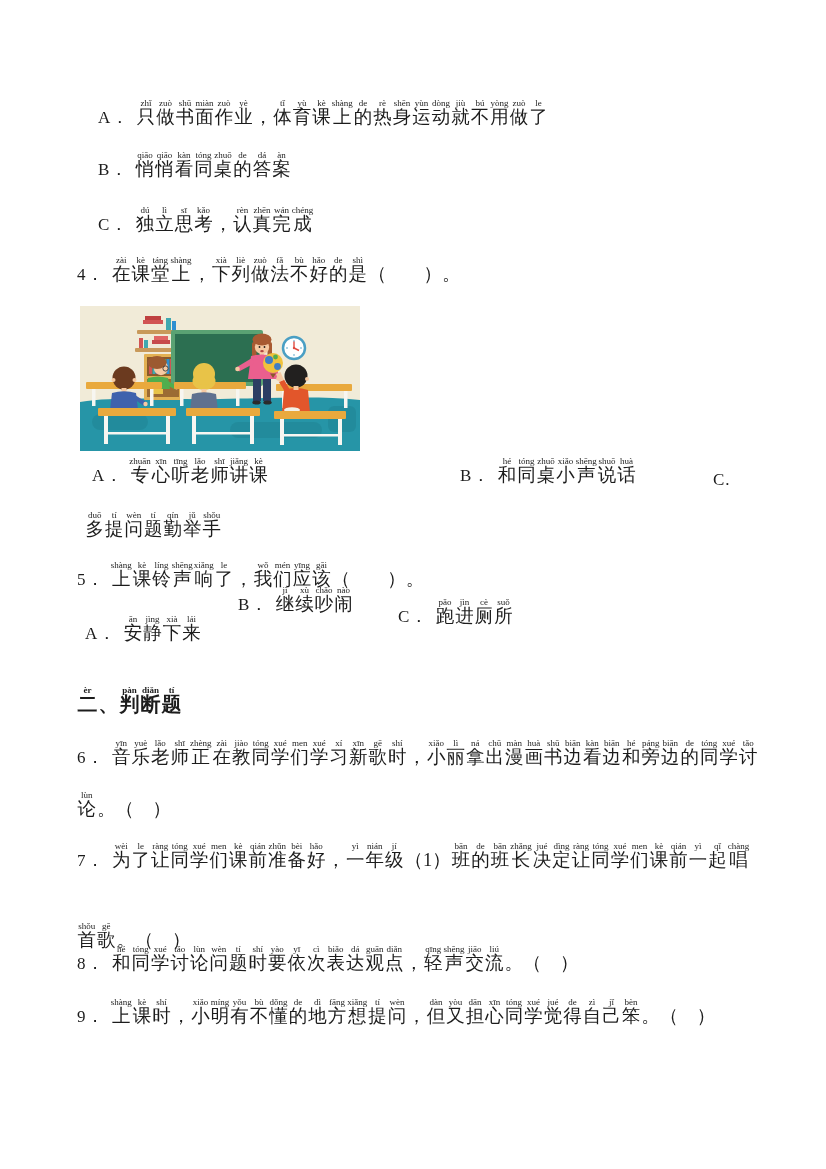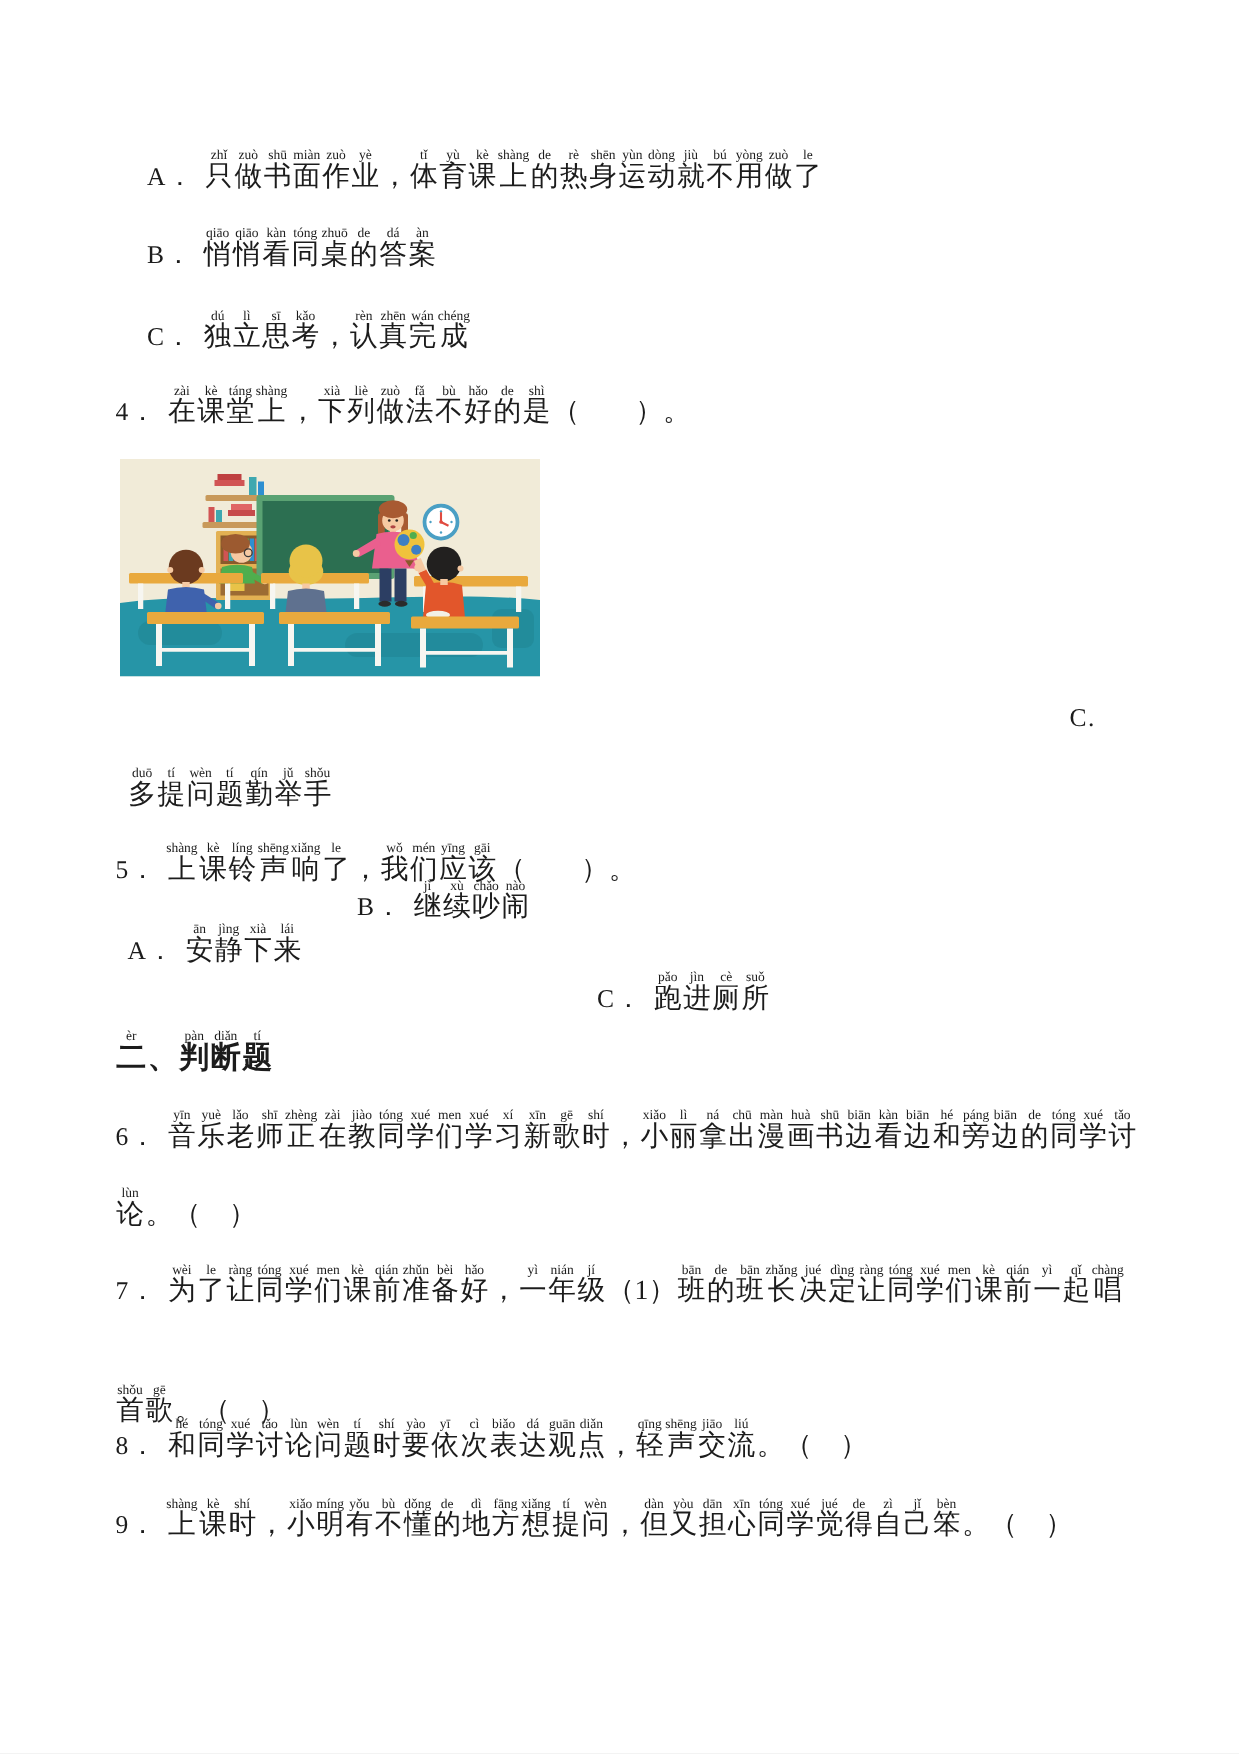--- a/index.html
+++ b/index.html
@@ -8,21 +8,21 @@
     overflow:hidden;font-family:"Liberation Serif","DejaVu Serif",serif;color:#1c1c1c;
     margin:0 auto;
   }
   .line{position:absolute;white-space:nowrap;font-size:18.5px;line-height:1;}
   .line .num{font-size:17px;margin-right:7px;letter-spacing:1px;}
   ruby{ruby-align:center;ruby-position:over;margin:0 0.5px;}
   rt{font-size:9px;font-family:"Liberation Serif","DejaVu Serif",serif;
      letter-spacing:0;text-align:center;color:#1c1c1c;font-weight:normal;}
   .label-only{padding-top:13px;}
   .section-line{font-family:"Liberation Sans","DejaVu Sans",sans-serif;font-weight:bold;font-size:20px;}
-  .section-line rt{font-size:9px;font-weight:normal;font-family:"Liberation Serif","DejaVu Serif",serif;}
+  .section-line rt{font-size:9px;font-weight:bold;font-family:"Liberation Serif","DejaVu Serif",serif;}
   .illustration{position:absolute;left:80px;top:306px;width:280px;height:145px;}
   
   .f-wall{fill:var(--c-wall)} .f-floor{fill:var(--c-floor)} .f-floor_shadow{fill:var(--c-floor_shadow)}
   .f-board{fill:var(--c-board)} .f-board_frame{fill:var(--c-board_frame)}
   .f-desk{fill:var(--c-desk)} .f-desk_leg{fill:var(--c-desk_leg)}
   .f-shelf_wood{fill:var(--c-shelf_wood)} .f-bookcase{fill:var(--c-bookcase)} .f-bookcase_inner{fill:var(--c-bookcase_inner)}
   .f-teacher_top{fill:var(--c-teacher_top)} .f-teacher_pants{fill:var(--c-teacher_pants)} .f-teacher_hair{fill:var(--c-teacher_hair)}
   .f-skin{fill:var(--c-skin)}
   .f-clock_face{fill:var(--c-clock_face)} .s-clock_rim{stroke:var(--c-clock_rim)} .s-clock_hand{stroke:var(--c-clock_hand)}
   .f-s1hair{fill:var(--c-student1_hair)} .f-s1shirt{fill:var(--c-student1_shirt)}
@@ -179,27 +179,29 @@
       <rect x="112" y="110" width="4" height="28" class="f-desk_leg"></rect>
       <rect x="170" y="110" width="4" height="28" class="f-desk_leg"></rect>
       <rect x="112" y="126" width="62" height="2.5" class="f-desk_leg"></rect>
       <rect x="194" y="105" width="72" height="8" rx="1" class="f-desk"></rect>
       <rect x="200" y="113" width="4" height="26" class="f-desk_leg"></rect>
       <rect x="258" y="113" width="4" height="26" class="f-desk_leg"></rect>
       <rect x="200" y="128" width="62" height="2.5" class="f-desk_leg"></rect>
     </g>
   </svg>
 
+  <div class="line" style="left:92px;top:457px"><span class="num">A．</span><span><ruby>专<rt>zhuān</rt></ruby><ruby>心<rt>xīn</rt></ruby><ruby>听<rt>tīng</rt></ruby><ruby>老<rt>lǎo</rt></ruby><ruby>师<rt>shī</rt></ruby><ruby>讲<rt>jiǎng</rt></ruby><ruby>课<rt>kè</rt></ruby></span></div>
+  <div class="line" style="left:460px;top:457px"><span class="num">B．</span><span><ruby>和<rt>hé</rt></ruby><ruby>同<rt>tóng</rt></ruby><ruby>桌<rt>zhuō</rt></ruby><ruby>小<rt>xiǎo</rt></ruby><ruby>声<rt>shēng</rt></ruby><ruby>说<rt>shuō</rt></ruby><ruby>话<rt>huà</rt></ruby></span></div>
   <div class="line label-only" style="left:713px;top:457px"><span class="num">C.</span></div>
   <div class="line" style="left:85px;top:511px"><span><ruby>多<rt>duō</rt></ruby><ruby>提<rt>tí</rt></ruby><ruby>问<rt>wèn</rt></ruby><ruby>题<rt>tí</rt></ruby><ruby>勤<rt>qín</rt></ruby><ruby>举<rt>jǔ</rt></ruby><ruby>手<rt>shǒu</rt></ruby></span></div>
 
   <div class="line" style="left:77px;top:561px"><span class="num">5．</span><span><ruby>上<rt>shàng</rt></ruby><ruby>课<rt>kè</rt></ruby><ruby>铃<rt>líng</rt></ruby><ruby>声<rt>shēng</rt></ruby><ruby>响<rt>xiǎng</rt></ruby><ruby>了<rt>le</rt></ruby><ruby>，<rt></rt></ruby><ruby>我<rt>wǒ</rt></ruby><ruby>们<rt>mén</rt></ruby><ruby>应<rt>yīng</rt></ruby><ruby>该<rt>gāi</rt></ruby><ruby>（　　）。<rt></rt></ruby></span></div>
   <div class="line" style="left:85px;top:615px"><span class="num">A．</span><span><ruby>安<rt>ān</rt></ruby><ruby>静<rt>jìng</rt></ruby><ruby>下<rt>xià</rt></ruby><ruby>来<rt>lái</rt></ruby></span></div>
   <div class="line" style="left:238px;top:586px"><span class="num">B．</span><span><ruby>继<rt>jì</rt></ruby><ruby>续<rt>xù</rt></ruby><ruby>吵<rt>chǎo</rt></ruby><ruby>闹<rt>nào</rt></ruby></span></div>
-  <div class="line" style="left:398px;top:647px"><span class="num">C．</span><span><ruby>跑<rt>pǎo</rt></ruby><ruby>进<rt>jìn</rt></ruby><ruby>厕<rt>cè</rt></ruby><ruby>所<rt>suǒ</rt></ruby></span></div>
+  <div class="line" style="left:398px;top:598px"><span class="num">C．</span><span><ruby>跑<rt>pǎo</rt></ruby><ruby>进<rt>jìn</rt></ruby><ruby>厕<rt>cè</rt></ruby><ruby>所<rt>suǒ</rt></ruby></span></div>
 
   <div class="line section-line" style="left:77px;top:686px"><span><ruby>二<rt>èr</rt></ruby><ruby>、<rt></rt></ruby><ruby>判<rt>pàn</rt></ruby><ruby>断<rt>diǎn</rt></ruby><ruby>题<rt>tí</rt></ruby></span></div>
 
   <div class="line" style="left:77px;top:739px"><span class="num">6．</span><span><ruby>音<rt>yīn</rt></ruby><ruby>乐<rt>yuè</rt></ruby><ruby>老<rt>lǎo</rt></ruby><ruby>师<rt>shī</rt></ruby><ruby>正<rt>zhèng</rt></ruby><ruby>在<rt>zài</rt></ruby><ruby>教<rt>jiào</rt></ruby><ruby>同<rt>tóng</rt></ruby><ruby>学<rt>xué</rt></ruby><ruby>们<rt>men</rt></ruby><ruby>学<rt>xué</rt></ruby><ruby>习<rt>xí</rt></ruby><ruby>新<rt>xīn</rt></ruby><ruby>歌<rt>gē</rt></ruby><ruby>时<rt>shí</rt></ruby><ruby>，<rt></rt></ruby><ruby>小<rt>xiǎo</rt></ruby><ruby>丽<rt>lì</rt></ruby><ruby>拿<rt>ná</rt></ruby><ruby>出<rt>chū</rt></ruby><ruby>漫<rt>màn</rt></ruby><ruby>画<rt>huà</rt></ruby><ruby>书<rt>shū</rt></ruby><ruby>边<rt>biān</rt></ruby><ruby>看<rt>kàn</rt></ruby><ruby>边<rt>biān</rt></ruby><ruby>和<rt>hé</rt></ruby><ruby>旁<rt>páng</rt></ruby><ruby>边<rt>biān</rt></ruby><ruby>的<rt>de</rt></ruby><ruby>同<rt>tóng</rt></ruby><ruby>学<rt>xué</rt></ruby><ruby>讨<rt>tǎo</rt></ruby></span></div>
   <div class="line" style="left:77px;top:791px"><span><ruby>论<rt>lùn</rt></ruby><ruby>。（　）<rt></rt></ruby></span></div>
 
   <div class="line" style="left:77px;top:842px"><span class="num">7．</span><span><ruby>为<rt>wèi</rt></ruby><ruby>了<rt>le</rt></ruby><ruby>让<rt>ràng</rt></ruby><ruby>同<rt>tóng</rt></ruby><ruby>学<rt>xué</rt></ruby><ruby>们<rt>men</rt></ruby><ruby>课<rt>kè</rt></ruby><ruby>前<rt>qián</rt></ruby><ruby>准<rt>zhǔn</rt></ruby><ruby>备<rt>bèi</rt></ruby><ruby>好<rt>hǎo</rt></ruby><ruby>，<rt></rt></ruby><ruby>一<rt>yì</rt></ruby><ruby>年<rt>nián</rt></ruby><ruby>级<rt>jí</rt></ruby><ruby>（1）<rt></rt></ruby><ruby>班<rt>bān</rt></ruby><ruby>的<rt>de</rt></ruby><ruby>班<rt>bān</rt></ruby><ruby>长<rt>zhǎng</rt></ruby><ruby>决<rt>jué</rt></ruby><ruby>定<rt>dìng</rt></ruby><ruby>让<rt>ràng</rt></ruby><ruby>同<rt>tóng</rt></ruby><ruby>学<rt>xué</rt></ruby><ruby>们<rt>men</rt></ruby><ruby>课<rt>kè</rt></ruby><ruby>前<rt>qián</rt></ruby><ruby>一<rt>yì</rt></ruby><ruby>起<rt>qǐ</rt></ruby><ruby>唱<rt>chàng</rt></ruby></span></div>
   <div class="line" style="left:77px;top:922px"><span><ruby>首<rt>shǒu</rt></ruby><ruby>歌<rt>gē</rt></ruby><ruby>。（　）<rt></rt></ruby></span></div>
 
   <div class="line" style="left:77px;top:945px"><span class="num">8．</span><span><ruby>和<rt>hé</rt></ruby><ruby>同<rt>tóng</rt></ruby><ruby>学<rt>xué</rt></ruby><ruby>讨<rt>tǎo</rt></ruby><ruby>论<rt>lùn</rt></ruby><ruby>问<rt>wèn</rt></ruby><ruby>题<rt>tí</rt></ruby><ruby>时<rt>shí</rt></ruby><ruby>要<rt>yào</rt></ruby><ruby>依<rt>yī</rt></ruby><ruby>次<rt>cì</rt></ruby><ruby>表<rt>biǎo</rt></ruby><ruby>达<rt>dá</rt></ruby><ruby>观<rt>guān</rt></ruby><ruby>点<rt>diǎn</rt></ruby><ruby>，<rt></rt></ruby><ruby>轻<rt>qīng</rt></ruby><ruby>声<rt>shēng</rt></ruby><ruby>交<rt>jiāo</rt></ruby><ruby>流<rt>liú</rt></ruby><ruby>。（　）<rt></rt></ruby></span></div>

